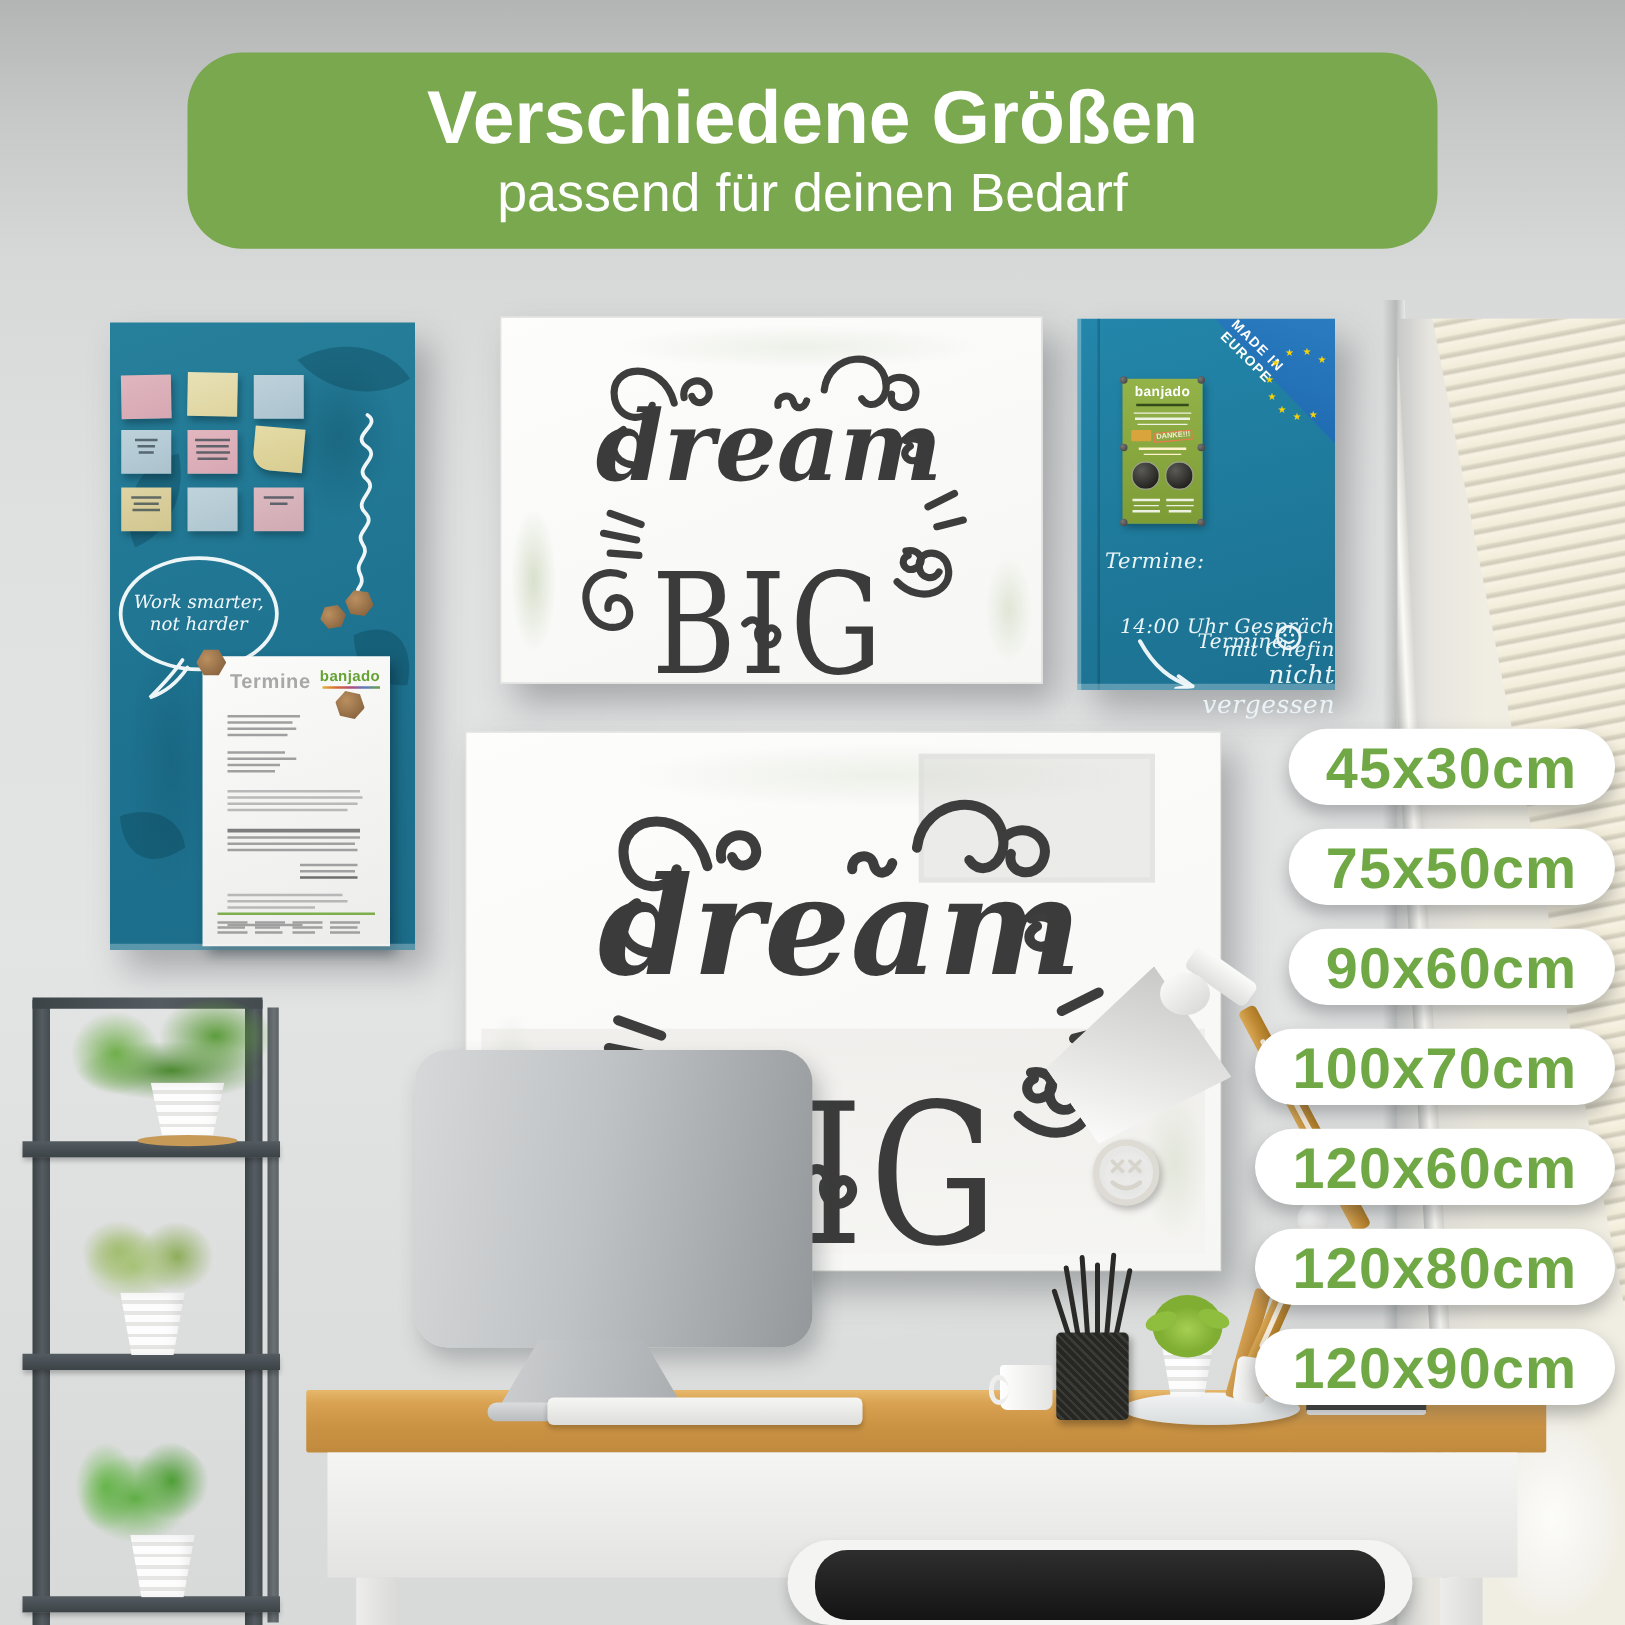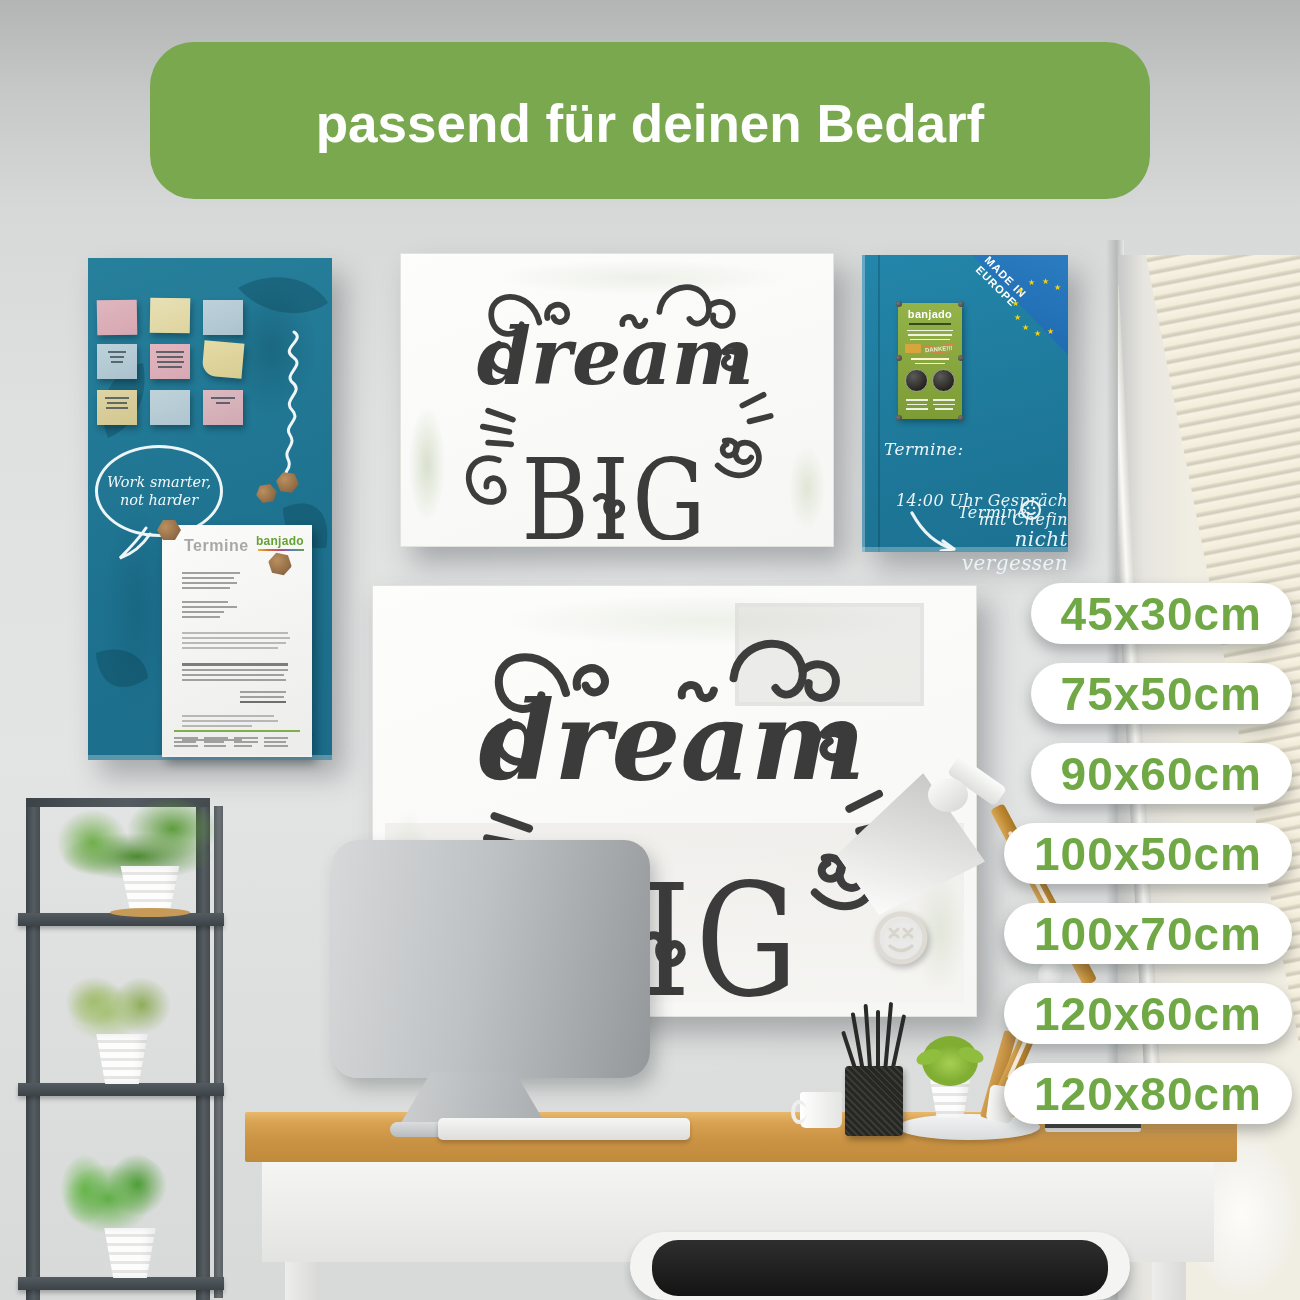--- a/index.html
+++ b/index.html
@@ -15,21 +15,21 @@
   .window-frame{position:absolute;left:12px;top:30px;width:16px;height:1040px;background:linear-gradient(90deg,#b9bbb8,#fbfaf6 55%,#d9d8d2);transform:rotate(-3deg);}
   .blinds{position:absolute;left:22px;top:-30px;width:360px;height:1160px;transform:rotate(-11deg);transform-origin:0 0;
           background:repeating-linear-gradient(180deg,#f7f2e3 0px,#f2ecd9 7px,#d9d4c2 9px,#cfcab8 11px,#f7f2e3 13px);opacity:.95;}
   .curtain{left:1135px;top:1110px;width:165px;height:190px;z-index:2;
            background:radial-gradient(closest-side at 65% 55%,rgba(253,253,251,.95),rgba(244,244,241,.7) 70%,rgba(240,240,238,0));}
 
   
   .header{left:150px;top:42px;width:1000px;height:157px;background:#79a84e;border-radius:44px;z-index:60;
           display:flex;flex-direction:column;align-items:center;justify-content:center;color:#fff;text-align:center;}
   .header .t1{font-size:60px;font-weight:bold;line-height:1.05;}
-  .header .t2{font-size:53px;font-weight:bold;margin-top:6px;}
+  .header .t2{font-size:43px;font-weight:normal;margin-top:6px;}
 
   
   .board{position:absolute;box-shadow:12px 16px 26px rgba(70,76,82,.38);z-index:5;}
   .teal{background:
       radial-gradient(closest-side at 75% 18%,rgba(8,62,82,.30),transparent 75%),
       radial-gradient(closest-side at 20% 70%,rgba(8,62,82,.22),transparent 70%),
       radial-gradient(closest-side at 60% 95%,rgba(10,70,92,.25),transparent 70%),
       linear-gradient(160deg,#27809b,#1e7390 55%,#1c6d8a);}
   .board-edge{position:absolute;left:0;bottom:0;width:100%;height:5px;background:rgba(255,255,255,.28);}
 
@@ -155,20 +155,21 @@
 
   <div class="abs wall-light"></div>
   <div class="abs wall-corner"></div>
   <div class="abs window">
     <div class="blinds"></div>
     <div class="window-frame"></div>
   </div>
   <div class="abs curtain"></div>
 
   <div class="abs header">
+    <div class="t1">Verschiedene Größen</div>
     <div class="t2">passend für deinen Bedarf</div>
   </div>
 
   <div class="board teal noteboard">
     <svg class="leafset" width="244" height="502" viewBox="0 0 244 502" style="position:absolute;left:0;top:0">
       <path d="M150,30 C185,10 225,20 240,45 C215,62 175,58 150,30 Z"></path>
       <path d="M20,180 C5,145 25,110 55,105 C62,140 45,170 20,180 Z"></path>
       <path d="M195,250 C230,235 244,260 238,290 C210,292 195,275 195,250 Z"></path>
       <path d="M60,420 C30,440 10,425 8,395 C35,385 58,398 60,420 Z"></path>
       <path d="M150,460 C180,440 215,450 225,478 C198,495 165,488 150,460 Z"></path>
@@ -401,24 +402,24 @@
       <circle cx="30" cy="30" r="24" stroke="#dedbd4" stroke-width="5" fill="rgba(255,255,255,.6)"></circle>
       <path d="M19,21 l8,8 M27,21 l-8,8 M33,21 l8,8 M41,21 l-8,8" stroke="#d7d4cc" stroke-width="3" stroke-linecap="round"></path>
       <path d="M19,38 q11,9 22,0" stroke="#d7d4cc" stroke-width="3.5" fill="none" stroke-linecap="round"></path>
     </svg>
   </div>
 
   <div class="badges">
     <div class="pill">45x30cm</div>
     <div class="pill">75x50cm</div>
     <div class="pill">90x60cm</div>
-    <div class="pill">100x50cm</div>
     <div class="pill">100x70cm</div>
     <div class="pill">120x60cm</div>
     <div class="pill">120x80cm</div>
+    <div class="pill">120x90cm</div>
   </div>
 
   <div class="shelf">
     <div class="rail" style="left:26px;top:800px;width:14px;height:500px"></div>
     <div class="rail" style="left:196px;top:800px;width:14px;height:500px"></div>
     <div class="rail" style="left:214px;top:806px;width:9px;height:492px;opacity:.85"></div>
     <div class="rail" style="left:26px;top:798px;width:184px;height:9px"></div>
     <div class="shelfbar" style="top:913px"></div>
     <div class="shelfbar" style="top:1083px"></div>
     <div class="shelfbar" style="top:1277px"></div>

